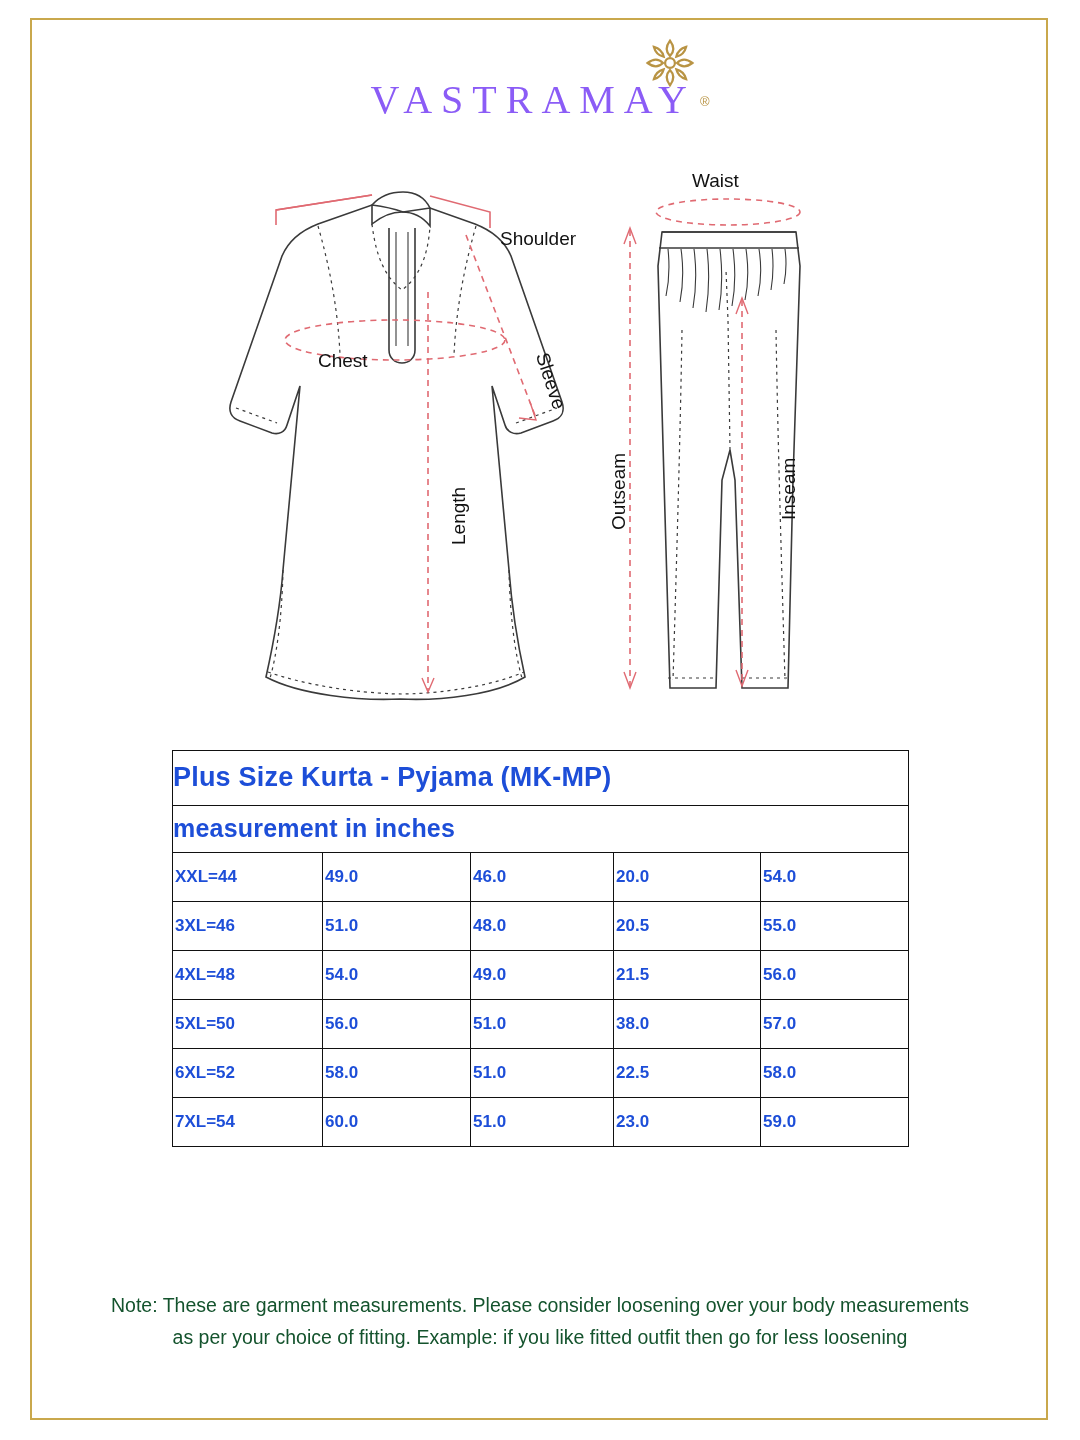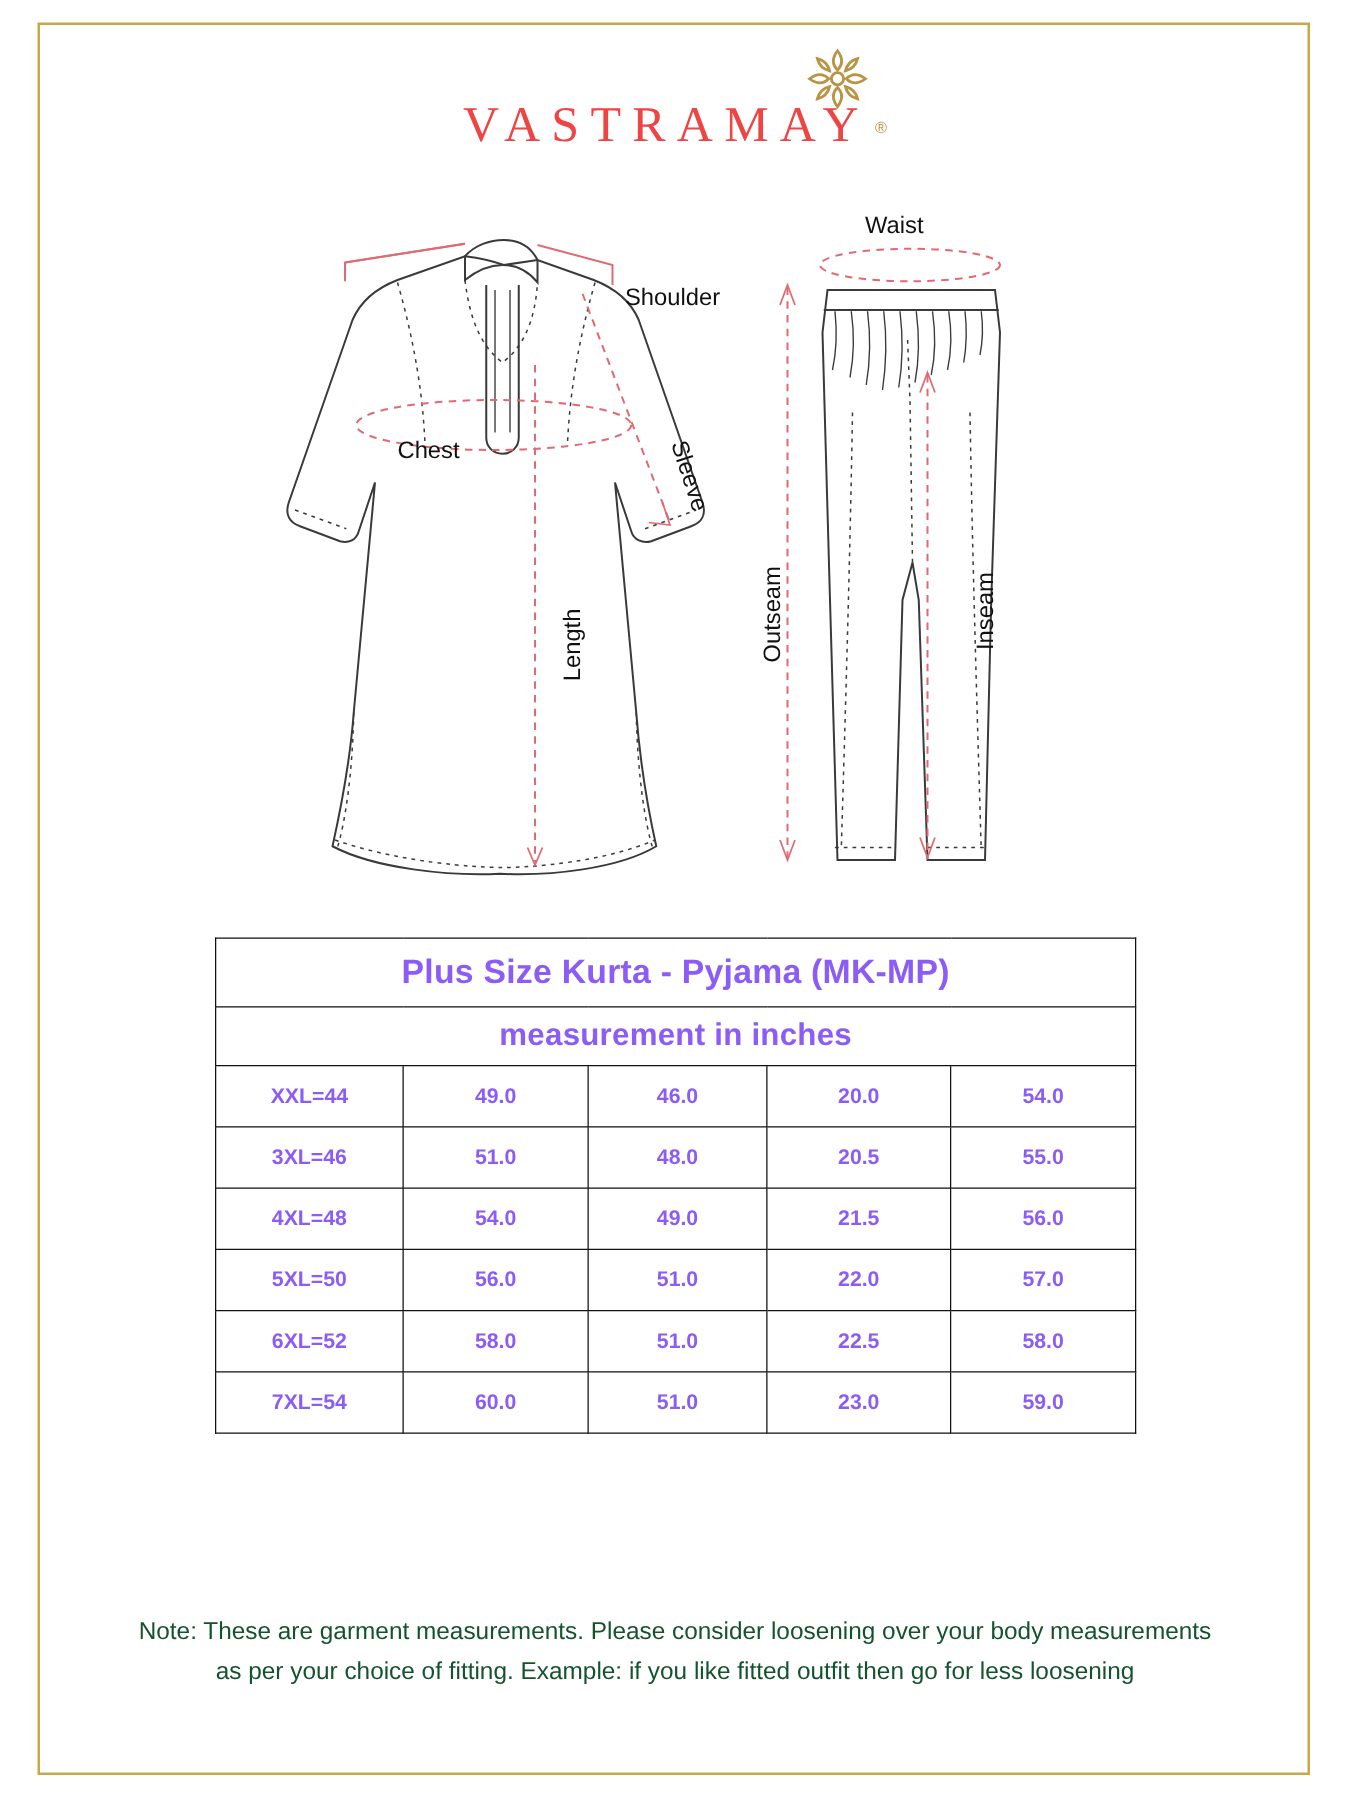--- a/index.html
+++ b/index.html
@@ -41,21 +41,21 @@
   .brand-row {
     display: flex;
     align-items: flex-start;
     justify-content: center;
     gap: 4px;
   }
   .brand-name {
     font-family: "Liberation Serif", serif;
     font-size: 40px;
     letter-spacing: 9px;
-    color: #ef4444;
+    color: #8b5cf6;
     font-weight: 400;
   }
   .brand-reg {
     font-size: 13px;
     color: #b99444;
     margin-top: 18px;
   }
   .brand-logo-wrap {
     position: absolute;
     left: 50%;
@@ -85,22 +85,21 @@
   .size-table {
     position: absolute;
     left: 172px;
     top: 750px;
     width: 736px;
     border-collapse: collapse;
     table-layout: fixed;
   }
   .size-table td, .size-table th {
     border: 1px solid #111;
-    text-align: center;
-    color: #8b5cf6;
+    color: #1d4ed8;
   }
   .tbl-title {
     font-size: 27px;
     font-weight: bold;
     padding: 11px 0 12px 0;
     letter-spacing: 0.2px;
   }
   .tbl-sub {
     font-size: 25px;
     font-weight: bold;
@@ -331,21 +330,21 @@
       <td class="body-cell">4XL=48</td>
       <td class="body-cell">54.0</td>
       <td class="body-cell">49.0</td>
       <td class="body-cell">21.5</td>
       <td class="body-cell">56.0</td>
     </tr>
     <tr>
       <td class="body-cell">5XL=50</td>
       <td class="body-cell">56.0</td>
       <td class="body-cell">51.0</td>
-      <td class="body-cell">22.0</td>
+      <td class="body-cell">38.0</td>
       <td class="body-cell">57.0</td>
     </tr>
     <tr>
       <td class="body-cell">6XL=52</td>
       <td class="body-cell">58.0</td>
       <td class="body-cell">51.0</td>
       <td class="body-cell">22.5</td>
       <td class="body-cell">58.0</td>
     </tr>
     <tr>

